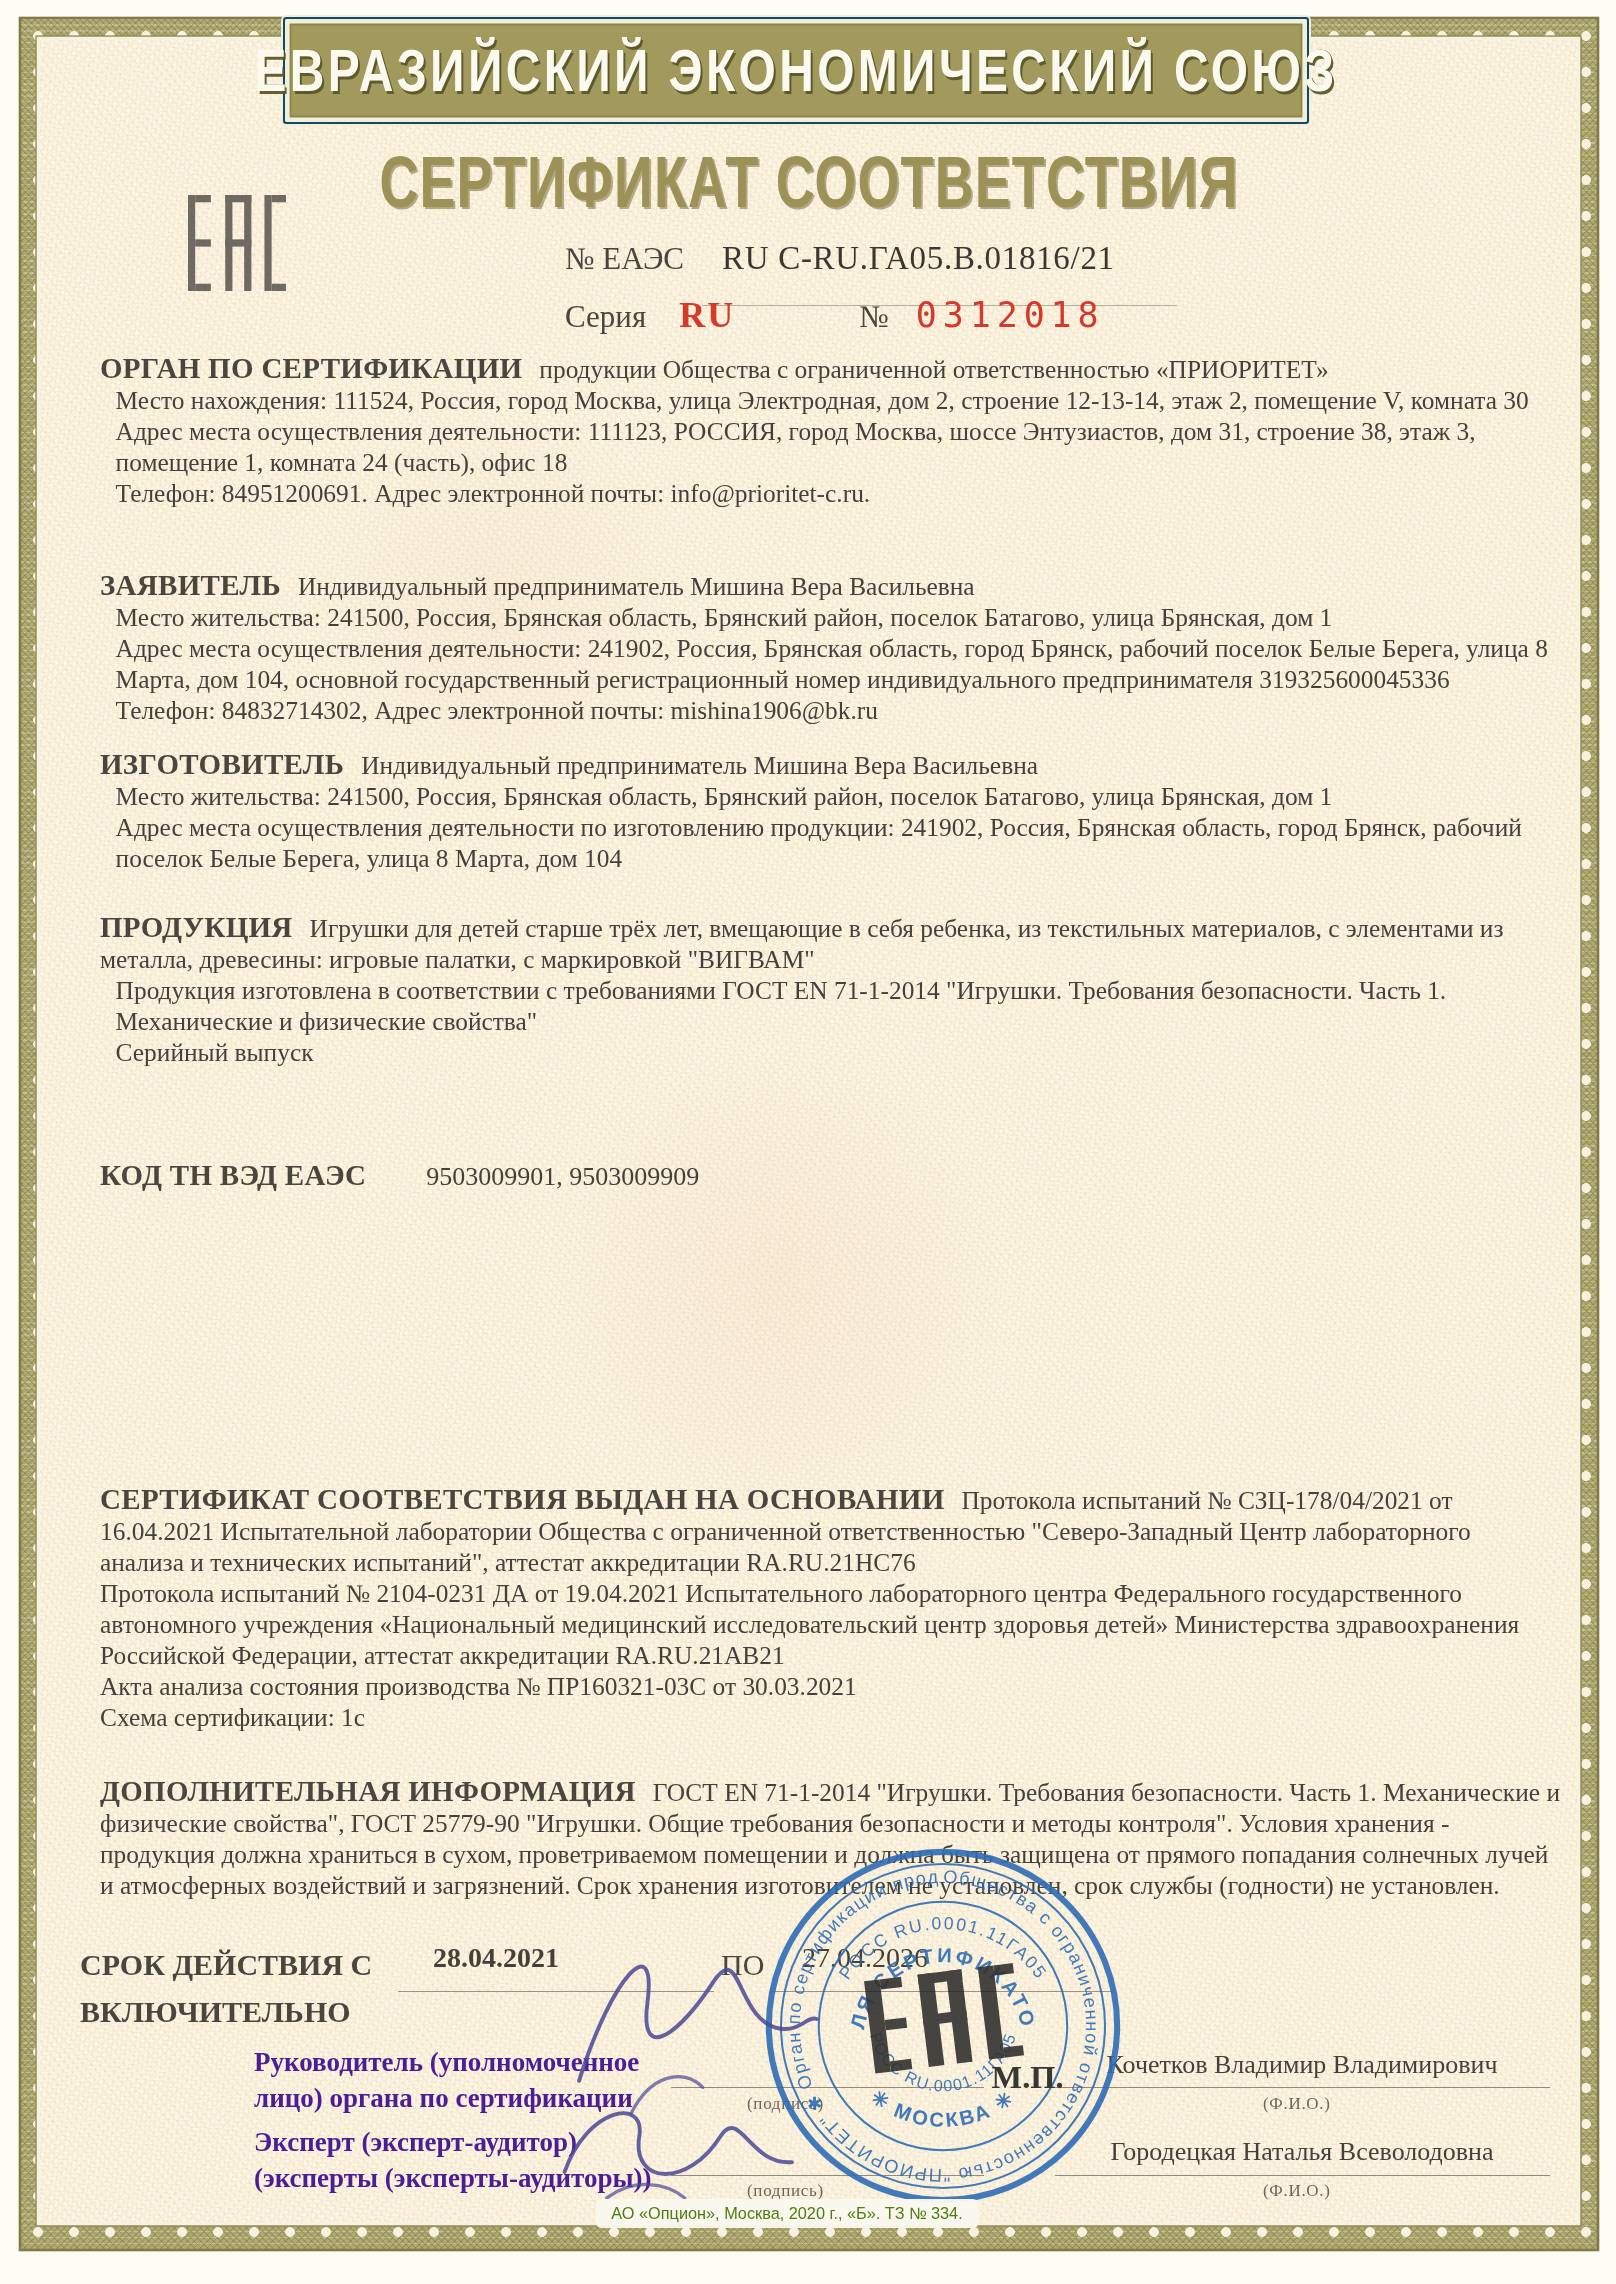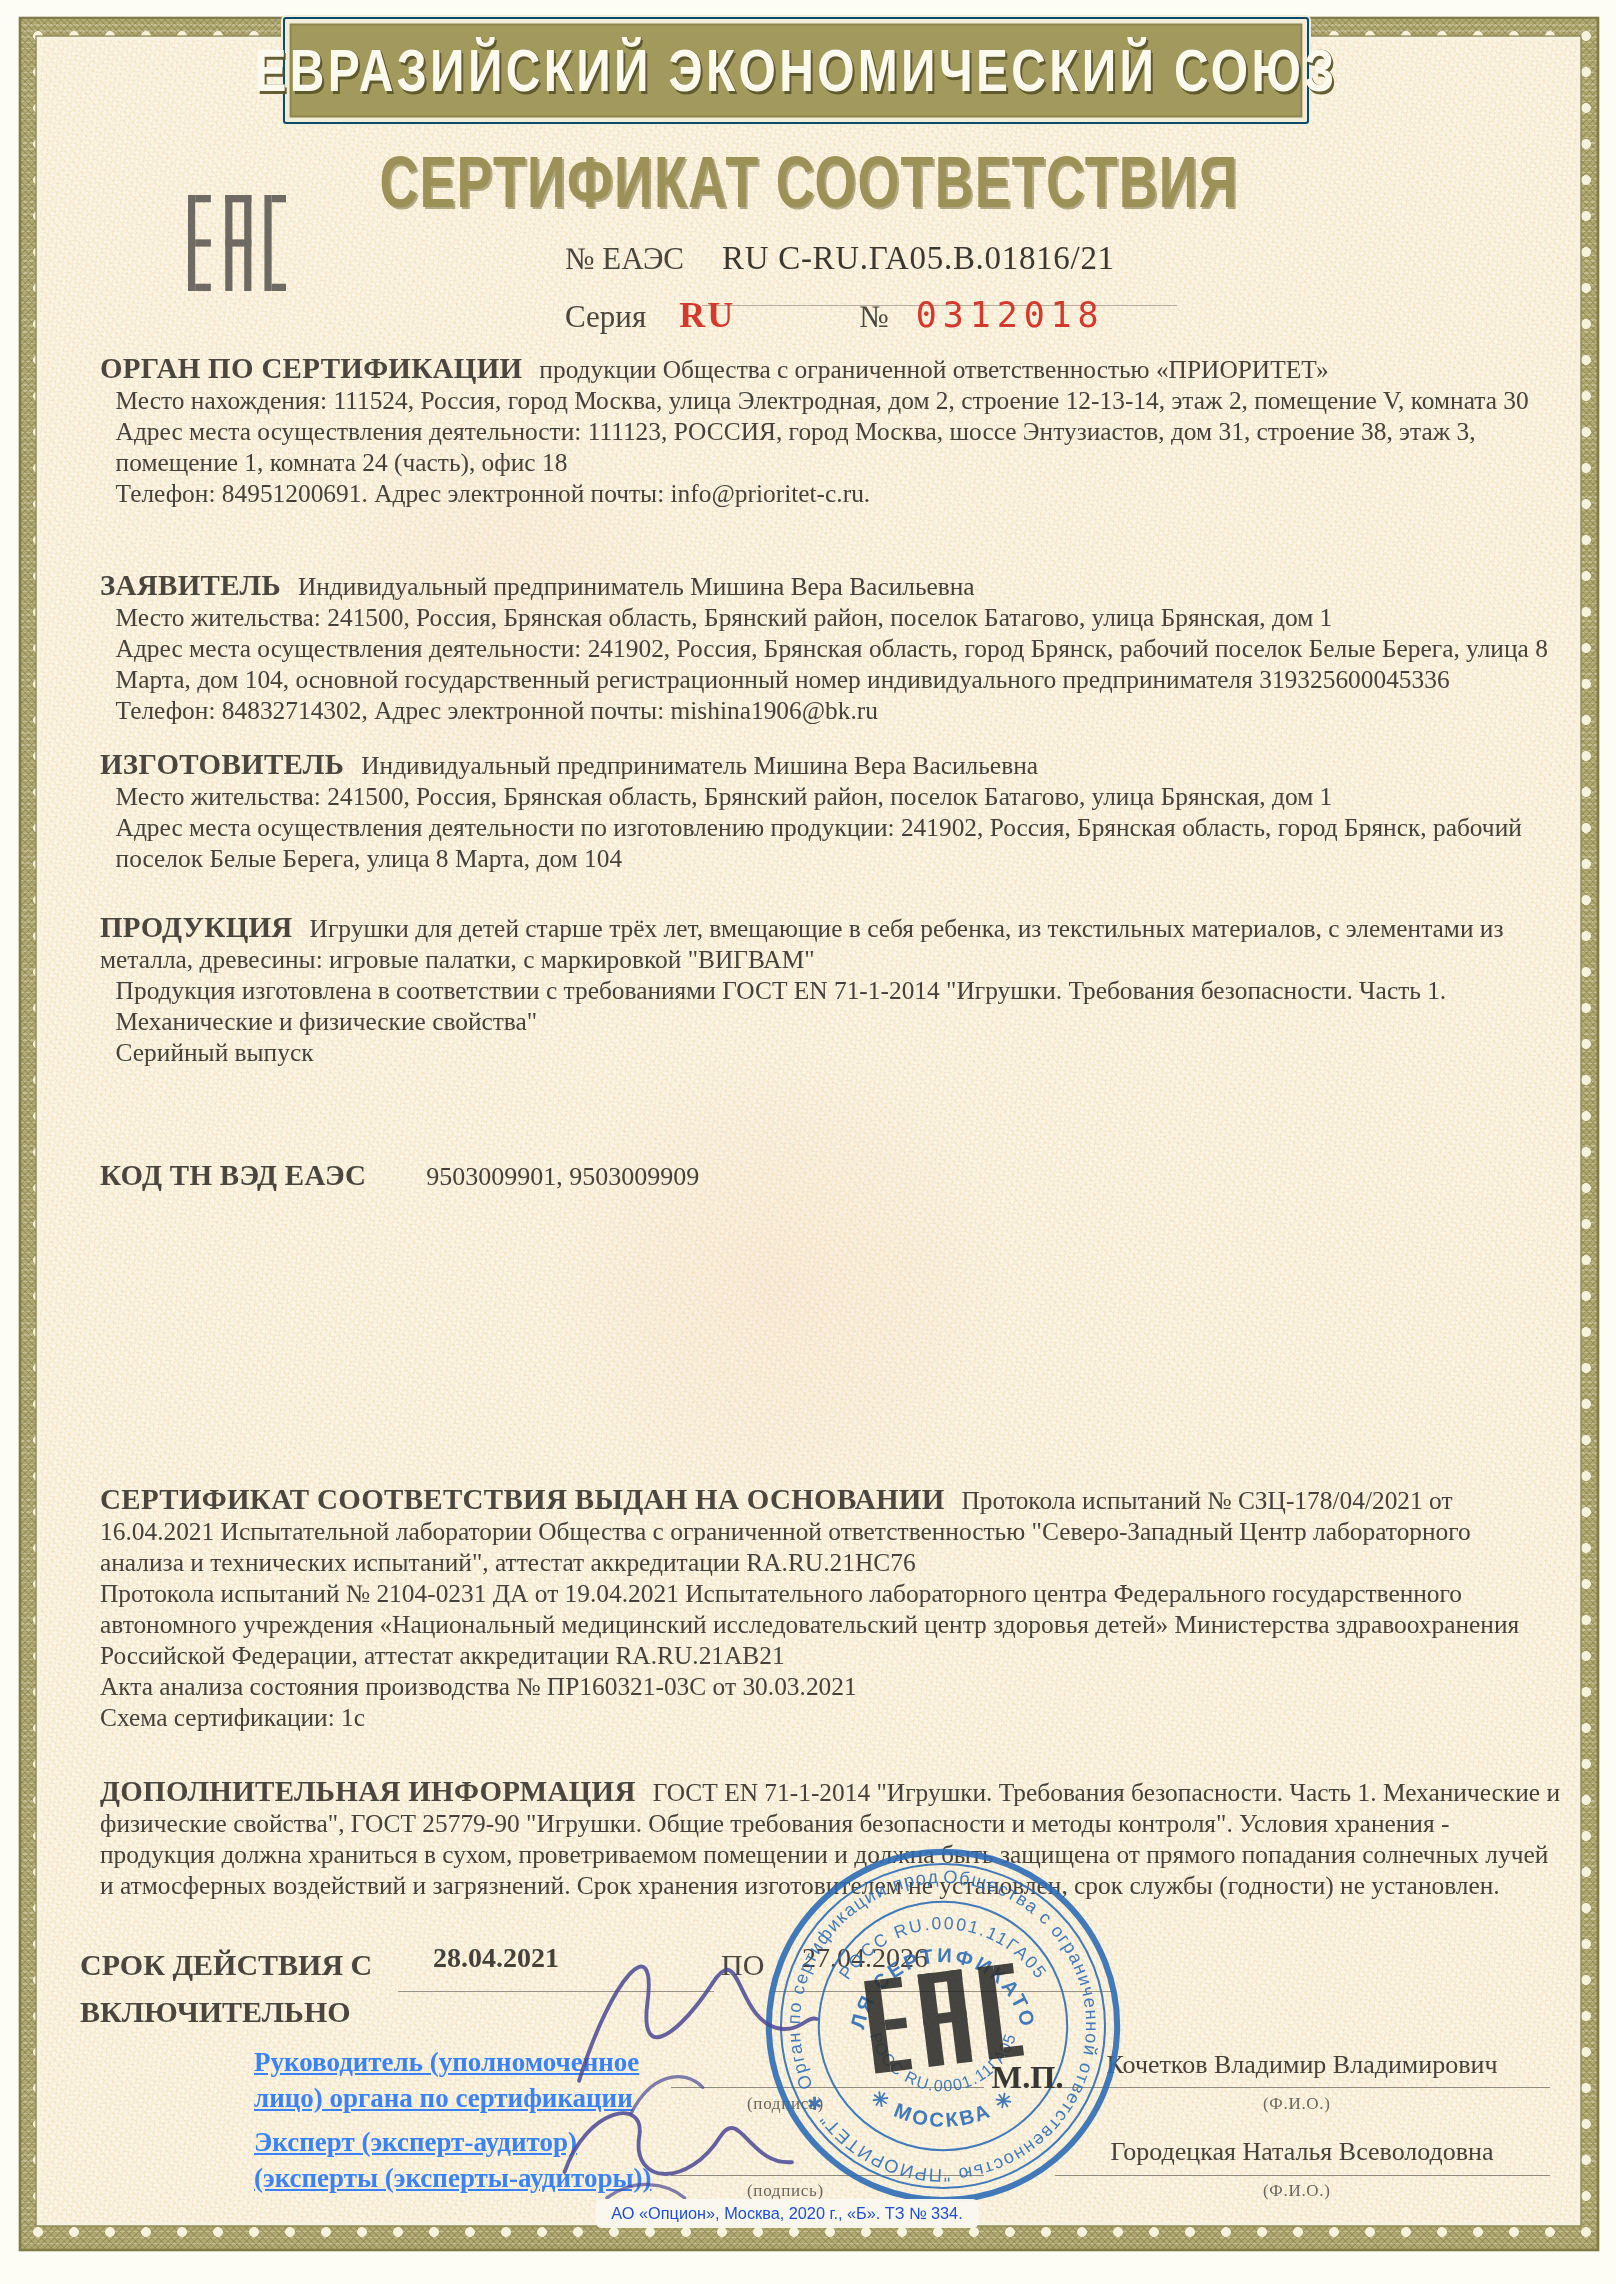--- a/index.html
+++ b/index.html
@@ -81,33 +81,33 @@
   .kv-val{margin-left:60px; font-size:26px;}
   
   .validity-label{position:absolute; left:80px; top:1948px; font-weight:bold; font-size:30px; color:#4a463e;}
   .v-date1{position:absolute; left:433px; top:1942px; font-size:28px; color:#45413a;font-weight:bold;}
   .v-line1{position:absolute; left:398px; top:1991px; width:316px; height:1.3px; background:#9a9488;}
   .v-po{position:absolute; left:721px; top:1948px; font-weight:normal; font-size:30px; color:#4a463e;}
   .v-date2{position:absolute; left:802px; top:1942px; font-size:28px; color:#45413a;}
   .v-line2{position:absolute; left:773px; top:1991px; width:339px; height:1.3px; background:#9a9488;}
   .v-incl{position:absolute; left:80px; top:1995px; font-weight:bold; font-size:30px; color:#4a463e;}
   
-  .sig-label{position:absolute; left:254px; width:449px; font-weight:bold; font-size:27px; line-height:36px; color:#3b82f6;text-decoration:underline;}
+  .sig-label{position:absolute; left:254px; width:449px; font-weight:bold; font-size:27px; line-height:36px; color:#4c1d95;}
   .sig-line{position:absolute; height:1.3px; background:#918b7e;}
   .cap{position:absolute; font-size:17px; color:#6b665c; letter-spacing:0.7px;}
   .sig-name{position:absolute; left:1048px; width:508px; text-align:center; font-size:26px; color:#45413a;}
   
   .stamp-svg{position:absolute; left:754px; top:1837px; width:378px; height:378px; opacity:0.9;}
   .sig-art1{position:absolute; left:553px; top:1918px; width:280px; height:215px;}
   .sig-art2{position:absolute; left:548px; top:2081px; width:280px; height:139px;}
   
   .footer-box{
     position:absolute; left:787px; top:2199px; transform:translateX(-50%);
     background:rgba(250,248,238,0.96); border-radius:5.9px; padding:5.2px 15.6px;
-    font-family:"Liberation Sans", sans-serif; font-size:16.3px; color:#1d4ed8; white-space:nowrap;
+    font-family:"Liberation Sans", sans-serif; font-size:16.3px; color:#4d7c0f; white-space:nowrap;
   }
 </style>
 </head>
 <body>
 
 <div class="page">
 
   <div class="frame"></div>
   <div class="paper"></div>
 

